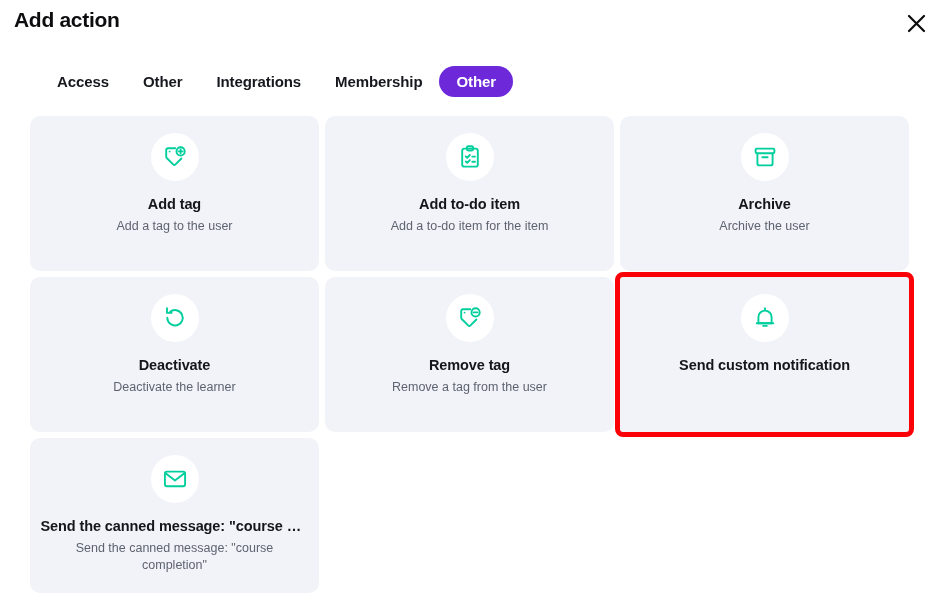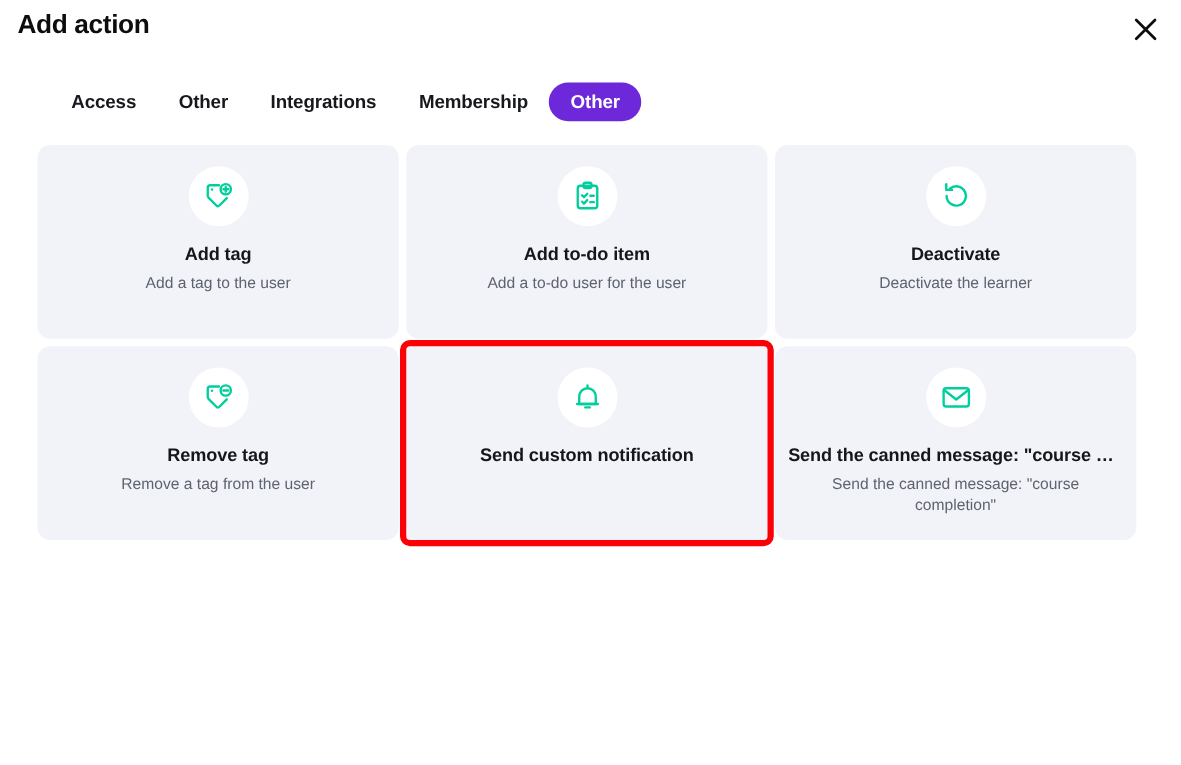--- a/index.html
+++ b/index.html
@@ -183,21 +183,34 @@
             <svg width="26" height="26" viewBox="0 0 26 26">
               <rect x="5.2" y="4.6" width="15.6" height="18" rx="2.2" stroke="#00cf9d" stroke-width="1.9" fill="none" stroke-linecap="round" stroke-linejoin="round"></rect>
               <rect x="9.8" y="2.2" width="6.4" height="4.3" rx="1.5" stroke="#00cf9d" stroke-width="1.9" fill="none" stroke-linecap="round" stroke-linejoin="round"></rect>
               <path d="M8.7 12.3 l1.5 1.5 l2.6-2.8" stroke="#00cf9d" stroke-width="1.9" fill="none" stroke-linecap="round" stroke-linejoin="round"></path>
               <path d="M15.3 12.6 H18" stroke="#00cf9d" stroke-width="1.9" fill="none" stroke-linecap="round" stroke-linejoin="round"></path>
               <path d="M8.7 17.4 l1.5 1.5 l2.6-2.8" stroke="#00cf9d" stroke-width="1.9" fill="none" stroke-linecap="round" stroke-linejoin="round"></path>
               <path d="M15.3 17.7 H18" stroke="#00cf9d" stroke-width="1.9" fill="none" stroke-linecap="round" stroke-linejoin="round"></path>
             </svg>
           </div>
           <div class="card-title">Add to-do item</div>
-          <div class="card-subtitle">Add a to-do user for the user</div>
+          <div class="card-subtitle">Add a to-do item for the item</div>
+        </div>
+      </div>
+      <div class="card-slot">
+        <div class="card">
+          <div class="icon-circle">
+            <svg width="26" height="26" viewBox="0 0 26 26">
+              <rect x="3.6" y="4.6" width="18.8" height="4.6" rx="1.1" stroke="#00cf9d" stroke-width="1.9" fill="none" stroke-linecap="round" stroke-linejoin="round"></rect>
+              <path d="M5.4 9.4 V19.4 a2 2 0 0 0 2 2 h11.2 a2 2 0 0 0 2-2 V9.4" stroke="#00cf9d" stroke-width="1.9" fill="none" stroke-linecap="round" stroke-linejoin="round"></path>
+              <path d="M10.4 13.2 H15.6" stroke="#00cf9d" stroke-width="1.9" fill="none" stroke-linecap="round" stroke-linejoin="round"></path>
+            </svg>
+          </div>
+          <div class="card-title">Archive</div>
+          <div class="card-subtitle">Archive the user</div>
         </div>
       </div>
       <div class="card-slot">
         <div class="card">
           <div class="icon-circle">
             <svg width="26" height="26" viewBox="0 0 26 26">
               <path d="M5.3 12.8 a7.7 7.7 0 1 0 2.6-5.8" stroke="#00cf9d" stroke-width="1.9" fill="none" stroke-linecap="round" stroke-linejoin="round"></path>
               <path d="M5.0 3.3 V7.9 H9.6" stroke="#00cf9d" stroke-width="1.9" fill="none" stroke-linecap="round" stroke-linejoin="round"></path>
             </svg>
           </div>

